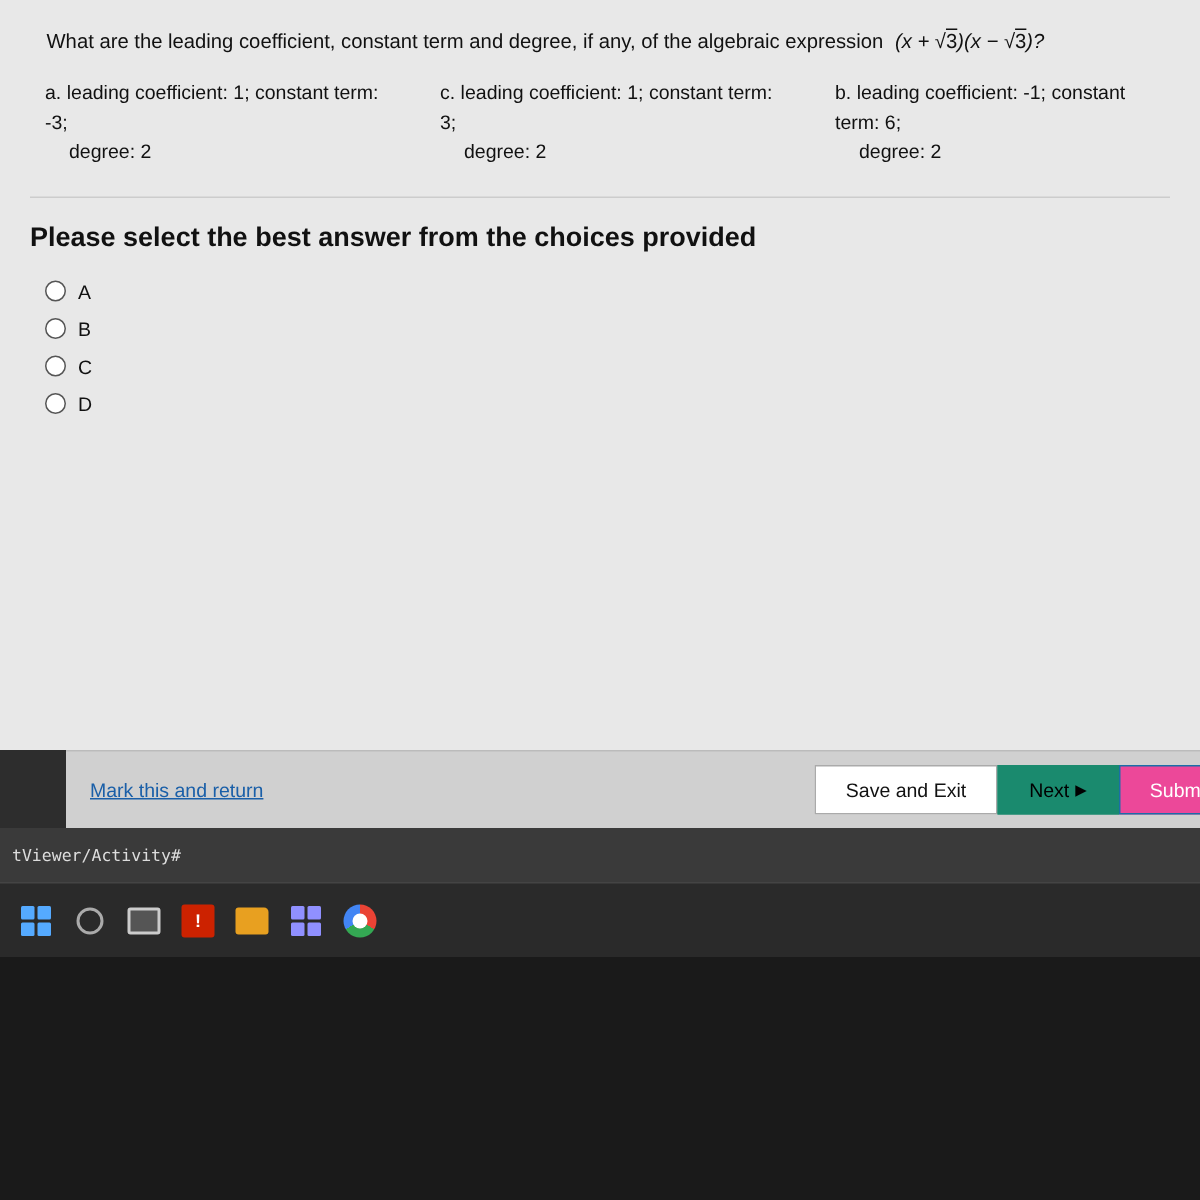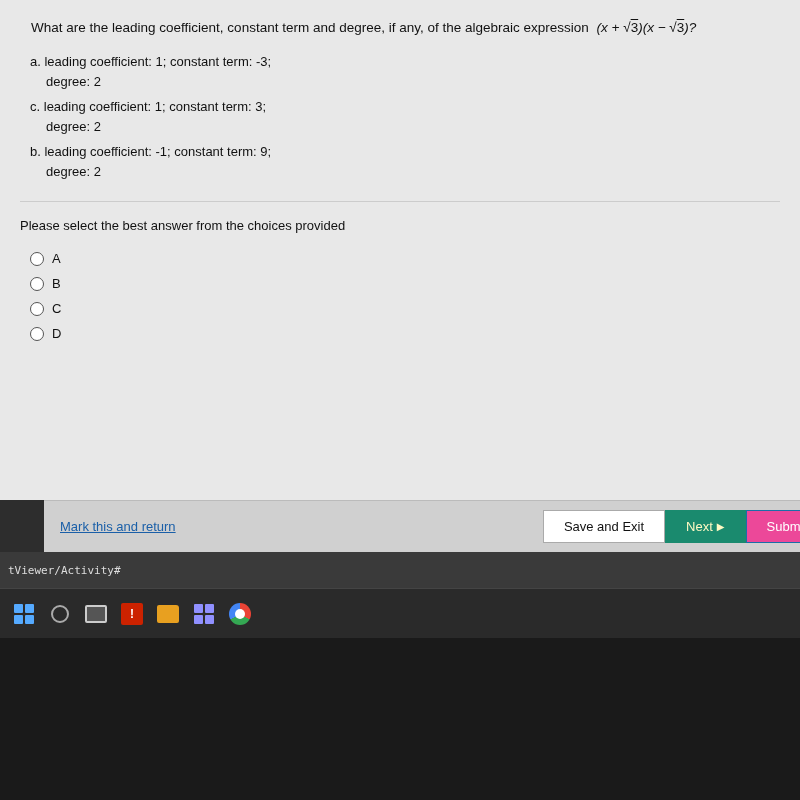--- a/index.html
+++ b/index.html
@@ -24,21 +24,21 @@
     .question-text {
       font-size: 13.5px;
       color: #111;
       margin-bottom: 14px;
       line-height: 1.5;
       margin-left: 11px;
     }
 
     .choices-grid {
       display: grid;
-      grid-template-columns: 1fr;
+      grid-template-columns: 1fr 1fr 1fr;
       gap: 6px 40px;
       margin-bottom: 20px;
       margin-left: 10px;
     }
 
     .choice-item {
       font-size: 13px;
       color: #111;
       line-height: 1.5;
     }
@@ -47,22 +47,22 @@
       font-weight: normal;
     }
 
     .divider-line {
       border: none;
       border-top: 1px solid #ccc;
       margin: 10px 0 16px 0;
     }
 
     .please-select {
-      font-size: 13px;
-      font-weight: normal;
+      font-size: 18px;
+      font-weight: bold;
       color: #111;
       margin-bottom: 18px;
     }
 
     .radio-options {
       display: flex;
       flex-direction: column;
       gap: 10px;
       margin-left: 10px;
       margin-bottom: 30px;
@@ -125,21 +125,21 @@
       cursor: pointer;
       color: #111;
     }
 
     .btn-next {
       background: #1a8a6e;
       border: 1px solid #1a8a6e;
       padding: 8px 20px;
       font-size: 13px;
       cursor: pointer;
-      color: #fef9c3;
+      color: #000000;
       display: flex;
       align-items: center;
       gap: 4px;
     }
 
     .btn-next::after {
       content: '▶';
       font-size: 10px;
     }
 
@@ -280,21 +280,21 @@
     </div>
 
     <div class="choice-item">
       <span class="choice-letter">c.</span>
       <span>leading coefficient: 1; constant term: 3;</span><br>
       <span style="margin-left:16px;">degree: 2</span>
     </div>
 
     <div class="choice-item">
       <span class="choice-letter">b.</span>
-      <span>leading coefficient: -1; constant term: 9;</span><br>
+      <span>leading coefficient: -1; constant term: 6;</span><br>
       <span style="margin-left:16px;">degree: 2</span>
     </div>
 
   </div>
 
   <hr class="divider-line">
 
   <div class="please-select">Please select the best answer from the choices provided</div>
 
   <div class="radio-options">

